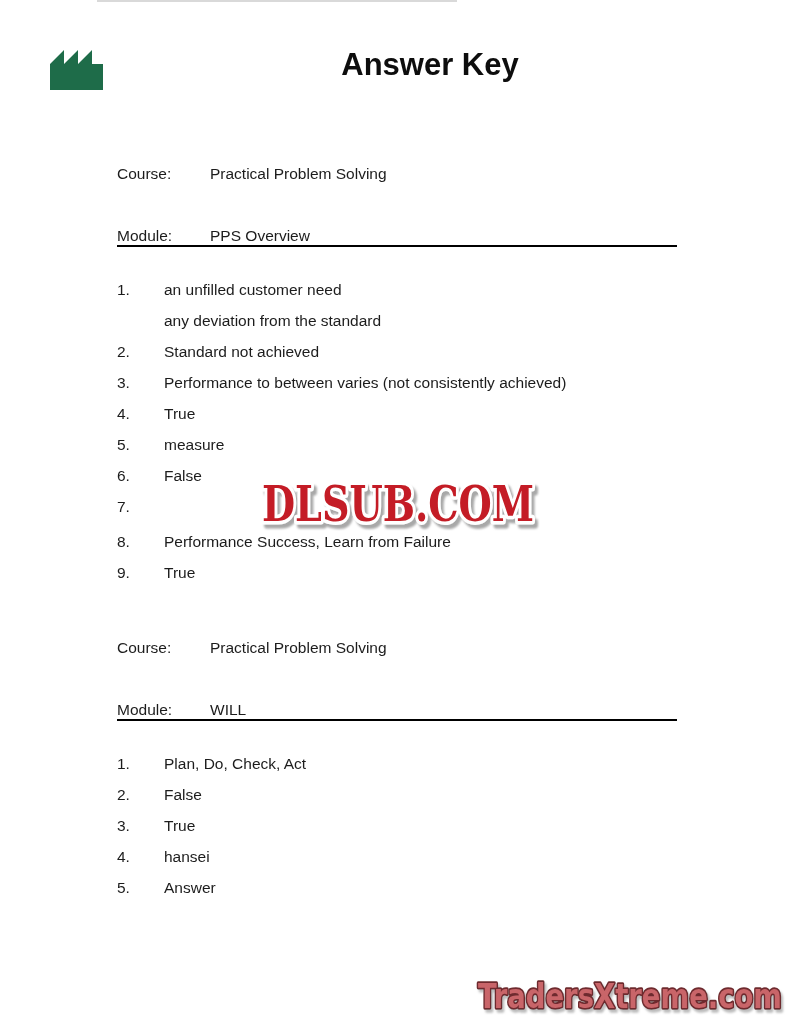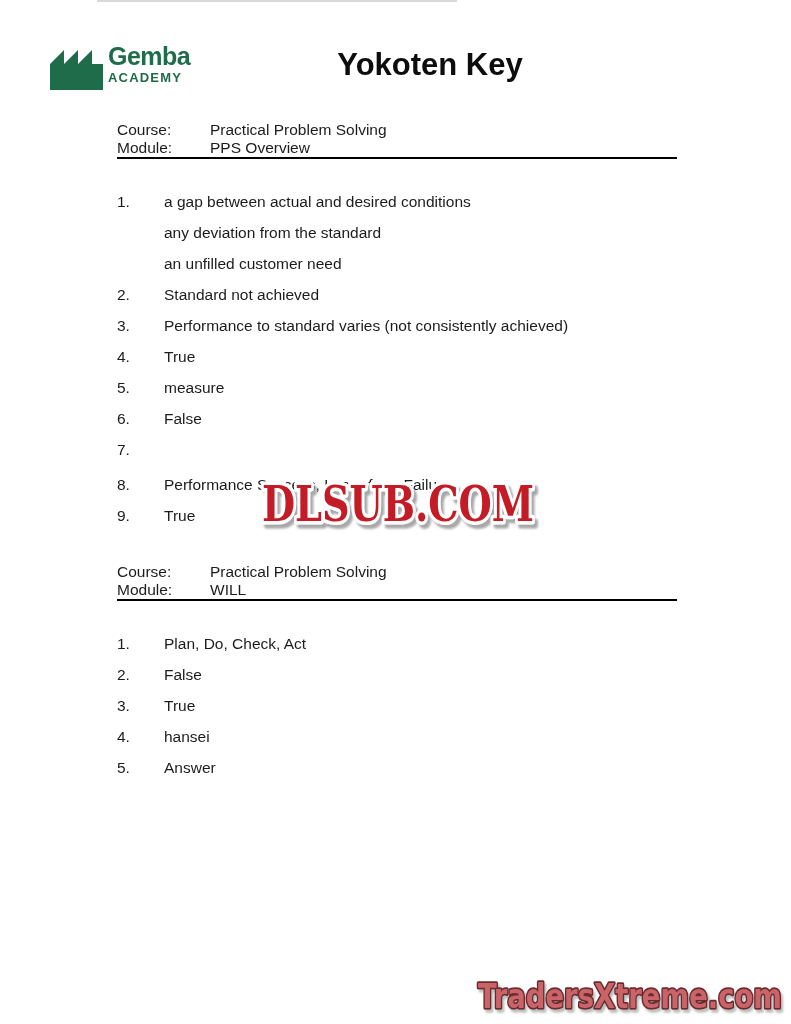--- a/index.html
+++ b/index.html
@@ -14,21 +14,21 @@
   .logo{position:absolute;left:50px;top:45px;display:flex;align-items:flex-start;}
   .logo-icon{margin-right:5px;}
   .logo-text{display:flex;flex-direction:column;}
   .logo-brand{font-size:25px;font-weight:bold;color:#1e6c49;line-height:22px;letter-spacing:-0.5px;}
   .logo-sub{font-size:13px;font-weight:bold;color:#1e6c49;letter-spacing:1.2px;line-height:15px;margin-top:3px;}
   
   .title{position:absolute;top:47px;left:430px;transform:translateX(-50%);
     font-size:31px;font-weight:bold;white-space:nowrap;color:#0d0d0d;}
   
   .content{position:absolute;left:117px;top:121px;width:560px;font-size:15.5px;line-height:18px;}
-  .hdr-row{display:flex;}
+  .hdr-row{display:flex;margin-top:44px;}
   .hdr-label{width:93px;flex-shrink:0;}
   .rule{border:none;border-top:2px solid #000;margin:0;}
   .items{margin-top:34px;}
   .item{display:flex;}
   .num{width:47px;flex-shrink:0;}
   .lines{flex:1;}
   .line{margin-bottom:13px;}
   .item.tight .line{margin-bottom:0;}
   .item.tight{margin-bottom:17px;}
   .section-2{margin-top:25px;}
@@ -43,64 +43,59 @@
 
   <div class="scan-artifact"></div>
 
 
   <div class="logo">
     <span class="logo-icon">
       <svg width="53" height="46" viewBox="0 0 53 46">
         <polygon fill="#1e6c49" points="0,45 0,19 14,5 14,19 28,5 28,19 42,5 42,19 53,19 53,45"></polygon>
       </svg>
     </span>
-    <span class="logo-text">
-      <span class="logo-brand">Gemba</span>
-      <span class="logo-sub">ACADEMY</span>
-    </span>
-  </div>
-
-  <div class="title">Yokoten Key</div>
+  </div>
+
+  <div class="title">Answer Key</div>
 
   <div class="content">
 
     <div>
       <div class="hdr-row">
         <span class="hdr-label">Course:</span>
         <span>Practical Problem Solving</span>
       </div>
       <div class="hdr-row">
         <span class="hdr-label">Module:</span>
         <span>PPS Overview</span>
       </div>
       <hr class="rule">
     </div>
 
     <div class="items">
 
       <div class="item">
         <span class="num">1.</span>
         <span class="lines">
-          <div class="line">a gap between actual and desired conditions</div>
+          <div class="line">an unfilled customer need</div>
           <div class="line">any deviation from the standard</div>
-          <div class="line">an unfilled customer need</div>
         </span>
       </div>
 
       <div class="item">
         <span class="num">2.</span>
         <span class="lines">
             <div class="line">Standard not achieved</div>
           </span>
       </div>
 
       <div class="item">
         <span class="num">3.</span>
         <span class="lines">
-            <div class="line">Performance to standard varies (not consistently achieved)</div>
+            <div class="line">Performance to between varies (not consistently achieved)</div>
           </span>
       </div>
 
       <div class="item">
         <span class="num">4.</span>
         <span class="lines">
             <div class="line">True</div>
           </span>
       </div>
 

